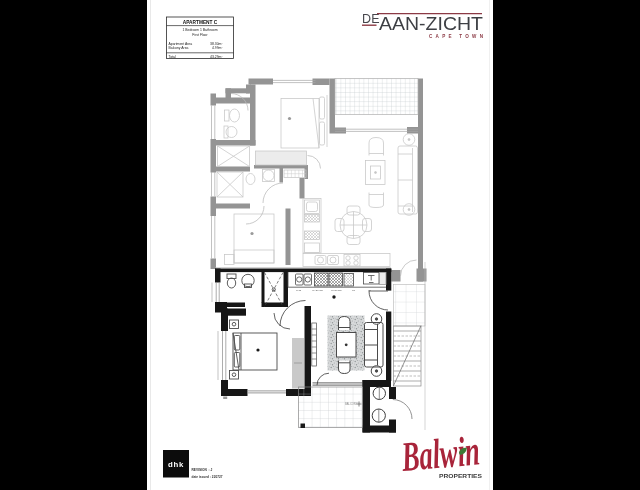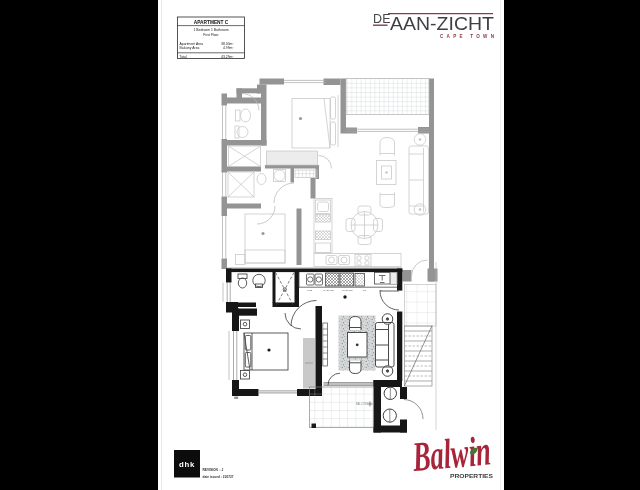--- a/index.html
+++ b/index.html
@@ -1,12 +1,12 @@
 <!DOCTYPE html>
-<html><head><meta charset="utf-8"><style>html,body{margin:0;padding:0;background:#000;}*{box-sizing:border-box;}.page{position:absolute;left:11px;top:0;width:520px;height:490px;}</style></head><body>
+<html><head><meta charset="utf-8"><style>html,body{margin:0;padding:0;background:#000;}*{box-sizing:border-box;}.page{position:absolute;left:0;top:0;width:520px;height:490px;}</style></head><body>
 <div class="page"><svg width="640" height="490" viewBox="0 0 640 490" xmlns="http://www.w3.org/2000/svg" font-family="Liberation Sans, sans-serif">
       <defs>
         <pattern id="hg" width="4.6" height="4.6" patternUnits="userSpaceOnUse">
           <path d="M0 0H4.6M0 0V4.6" stroke="#c3c8cc" stroke-width="0.6" fill="none"></path>
         </pattern>
         <pattern id="rug" width="6" height="6" patternUnits="userSpaceOnUse">
           <rect width="6" height="6" fill="#d7d9da"></rect>
           <circle cx="1.2" cy="1.5" r="0.7" fill="#8f9496"></circle>
           <circle cx="4.3" cy="3" r="0.6" fill="#a0a4a6"></circle>
           <circle cx="2.5" cy="4.8" r="0.7" fill="#8f9496"></circle>

